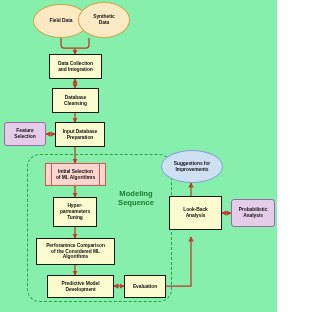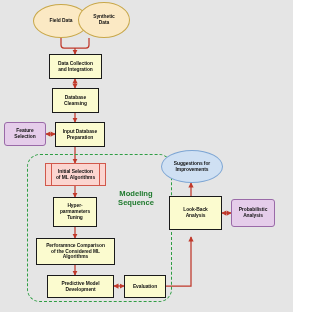--- a/index.html
+++ b/index.html
@@ -4,24 +4,23 @@
 <style>
   html, body {
     margin: 0;
     padding: 0;
     background: #ffffff;
   }
   #canvas {
     position: relative;
     width: 277px;
     height: 312px;
-    background: #e5e5e5;
+    background: #86efac;
     font-family: "Liberation Sans", sans-serif;
     overflow: hidden;
-    padding-left: 16px;
   }
   #svg-layer {
     position: absolute;
     left: 0;
     top: 0;
     width: 277px;
     height: 312px;
   }
   .node {
     position: absolute;

